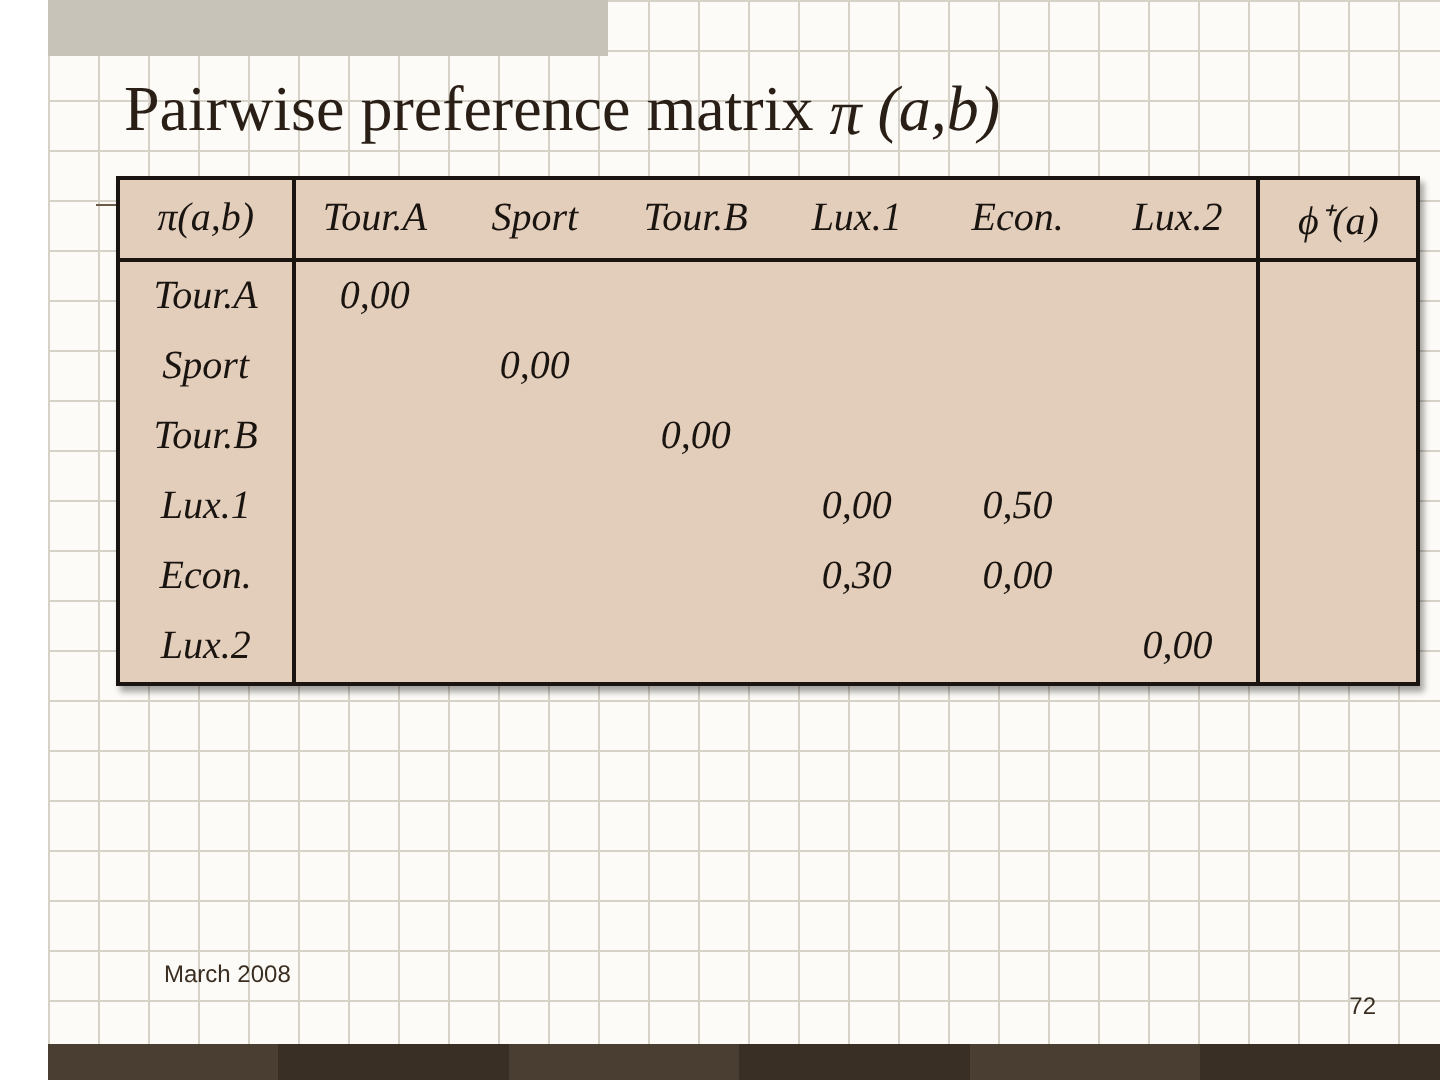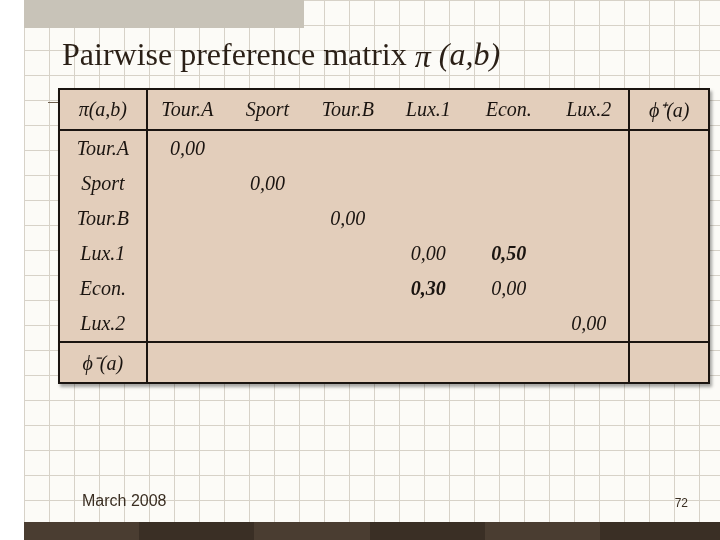--- a/index.html
+++ b/index.html
@@ -68,34 +68,34 @@
   table.matrix td, table.matrix th {
     padding: 6px 4px;
     text-align: center;
     font-size: 20px;
     font-style: italic;
     font-family: Georgia, 'Times New Roman', serif;
     color: #1a1410;
     height: 34px;
     vertical-align: middle;
   }
-  .hl { color: #b01818; font-weight: bold; }
+  .hl { color: #b01818; font-weight: normal; }
   .col-rowhead { width: 84px; }
   .col-data    { width: 78px; }
   .col-phi     { width: 76px; }
 
   
   tr.hdr td, tr.hdr th { border-bottom: 2px solid #1a1410; }
   tr.sep-top td, tr.sep-top th { border-top: 2px solid #1a1410; }
   td.vsep-r, th.vsep-r { border-right: 2px solid #1a1410; }
 
   .footer-date {
     position: absolute;
-    left: 58px; bottom: 30px;
-    font-size: 16px;
+    left: 58px; bottom: 46px;
+    font-size: 12px;
     color: #3a2e22;
     font-family: Arial, sans-serif;
     font-style: normal;
   }
   .footer-page {
     position: absolute;
     right: 56px; bottom: 30px;
     font-size: 12px;
     color: #3a2e22;
     font-family: Arial, sans-serif;
@@ -198,30 +198,20 @@
           <tr>
             <td class="vsep-r">Lux.2</td>
             <td></td>
             <td></td>
             <td></td>
             <td></td>
             <td></td>
             <td class="vsep-r">0,00</td>
             <td></td>
           </tr>
-          <tr class="sep-top">
-            <td class="vsep-r phi">ϕ⁻(a)</td>
-            <td></td>
-            <td></td>
-            <td></td>
-            <td></td>
-            <td></td>
-            <td class="vsep-r"></td>
-            <td></td>
-          </tr>
         </tbody>
     </table>
   </div>
 
   <div class="footer-date">March 2008</div>
   <div class="footer-page">72</div>
   <div class="stripe"></div>
 </div>
 
 </body></html>

